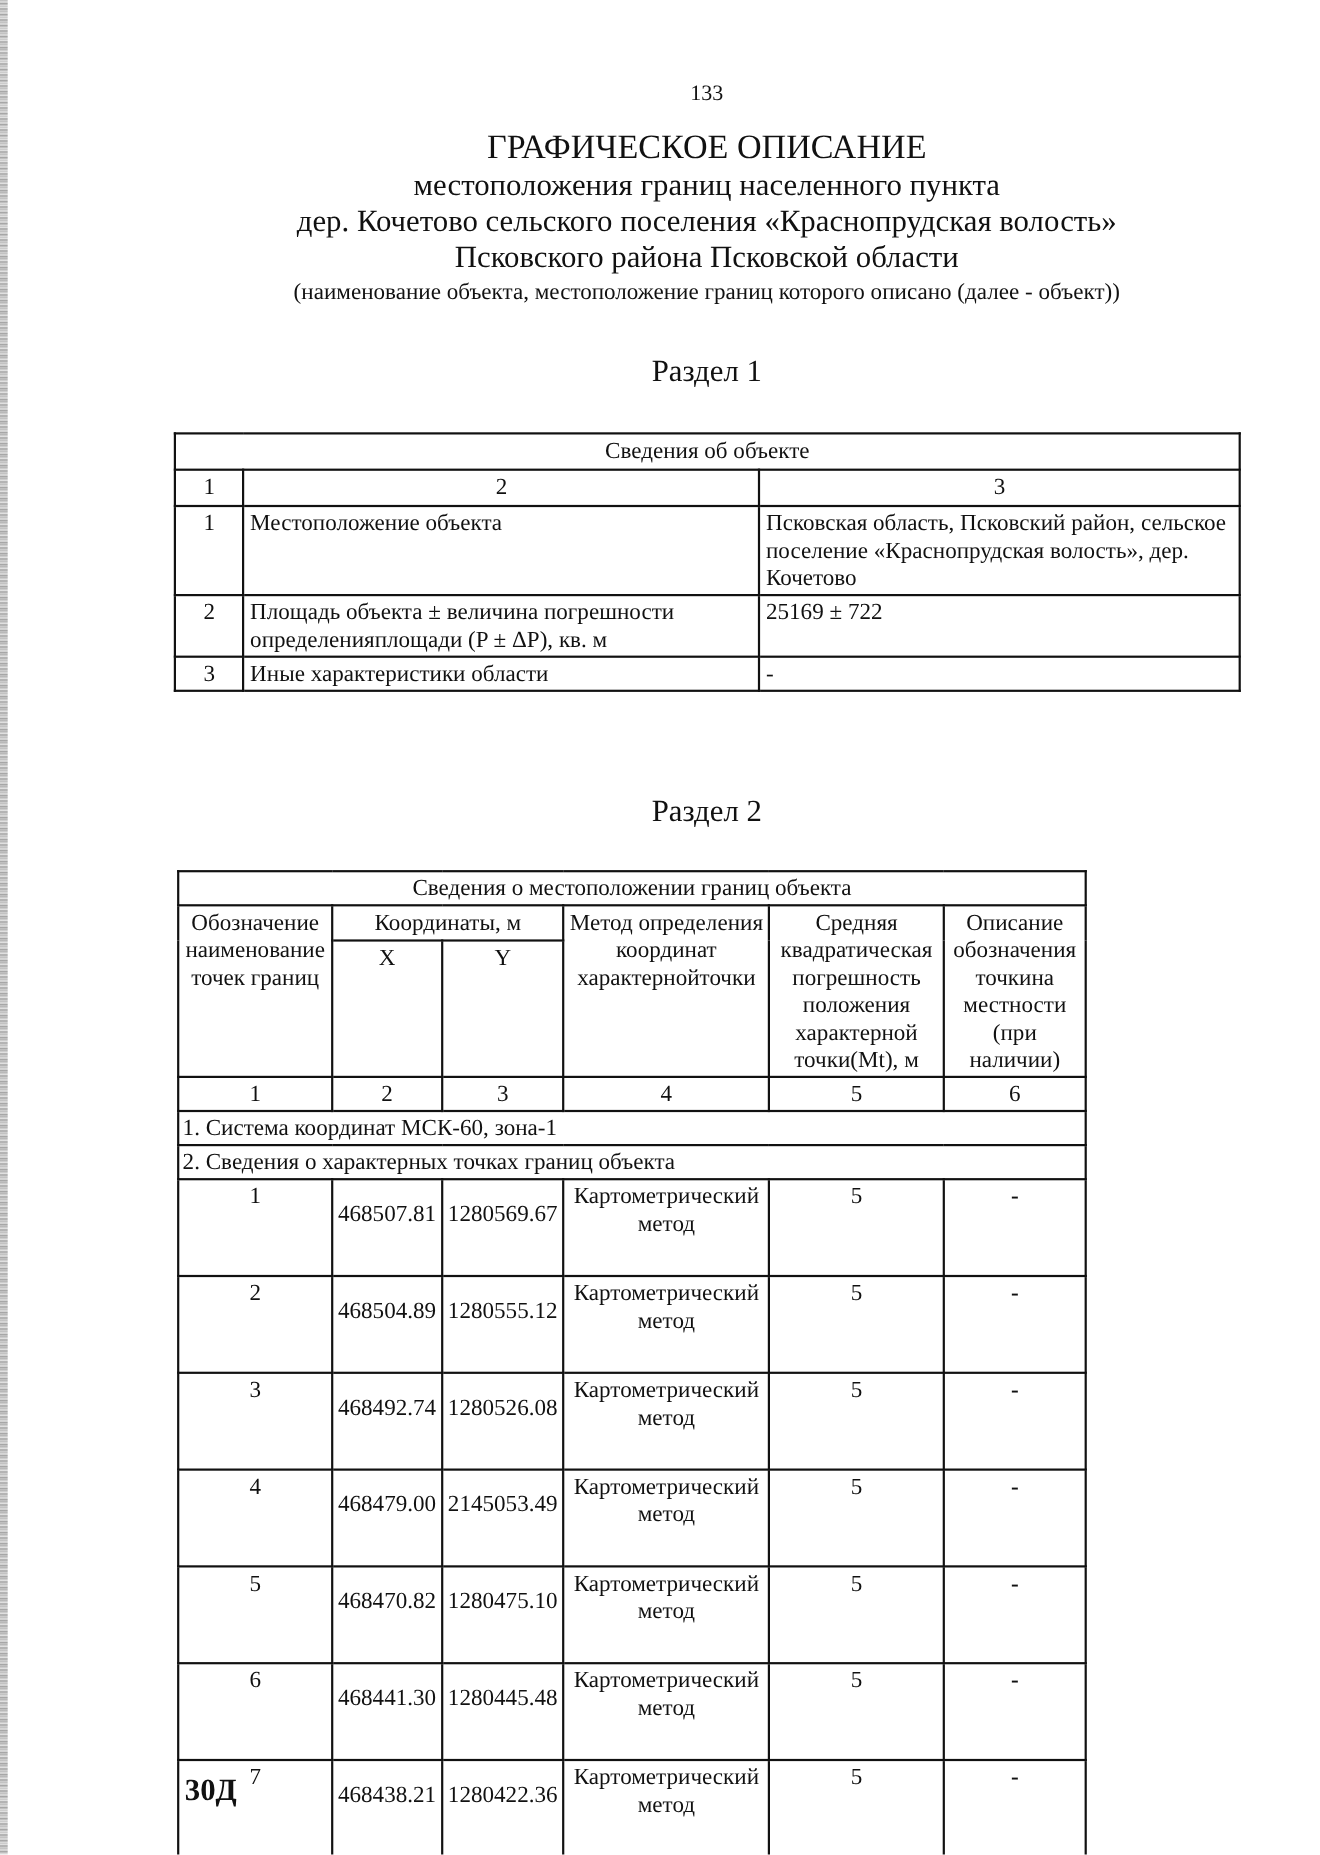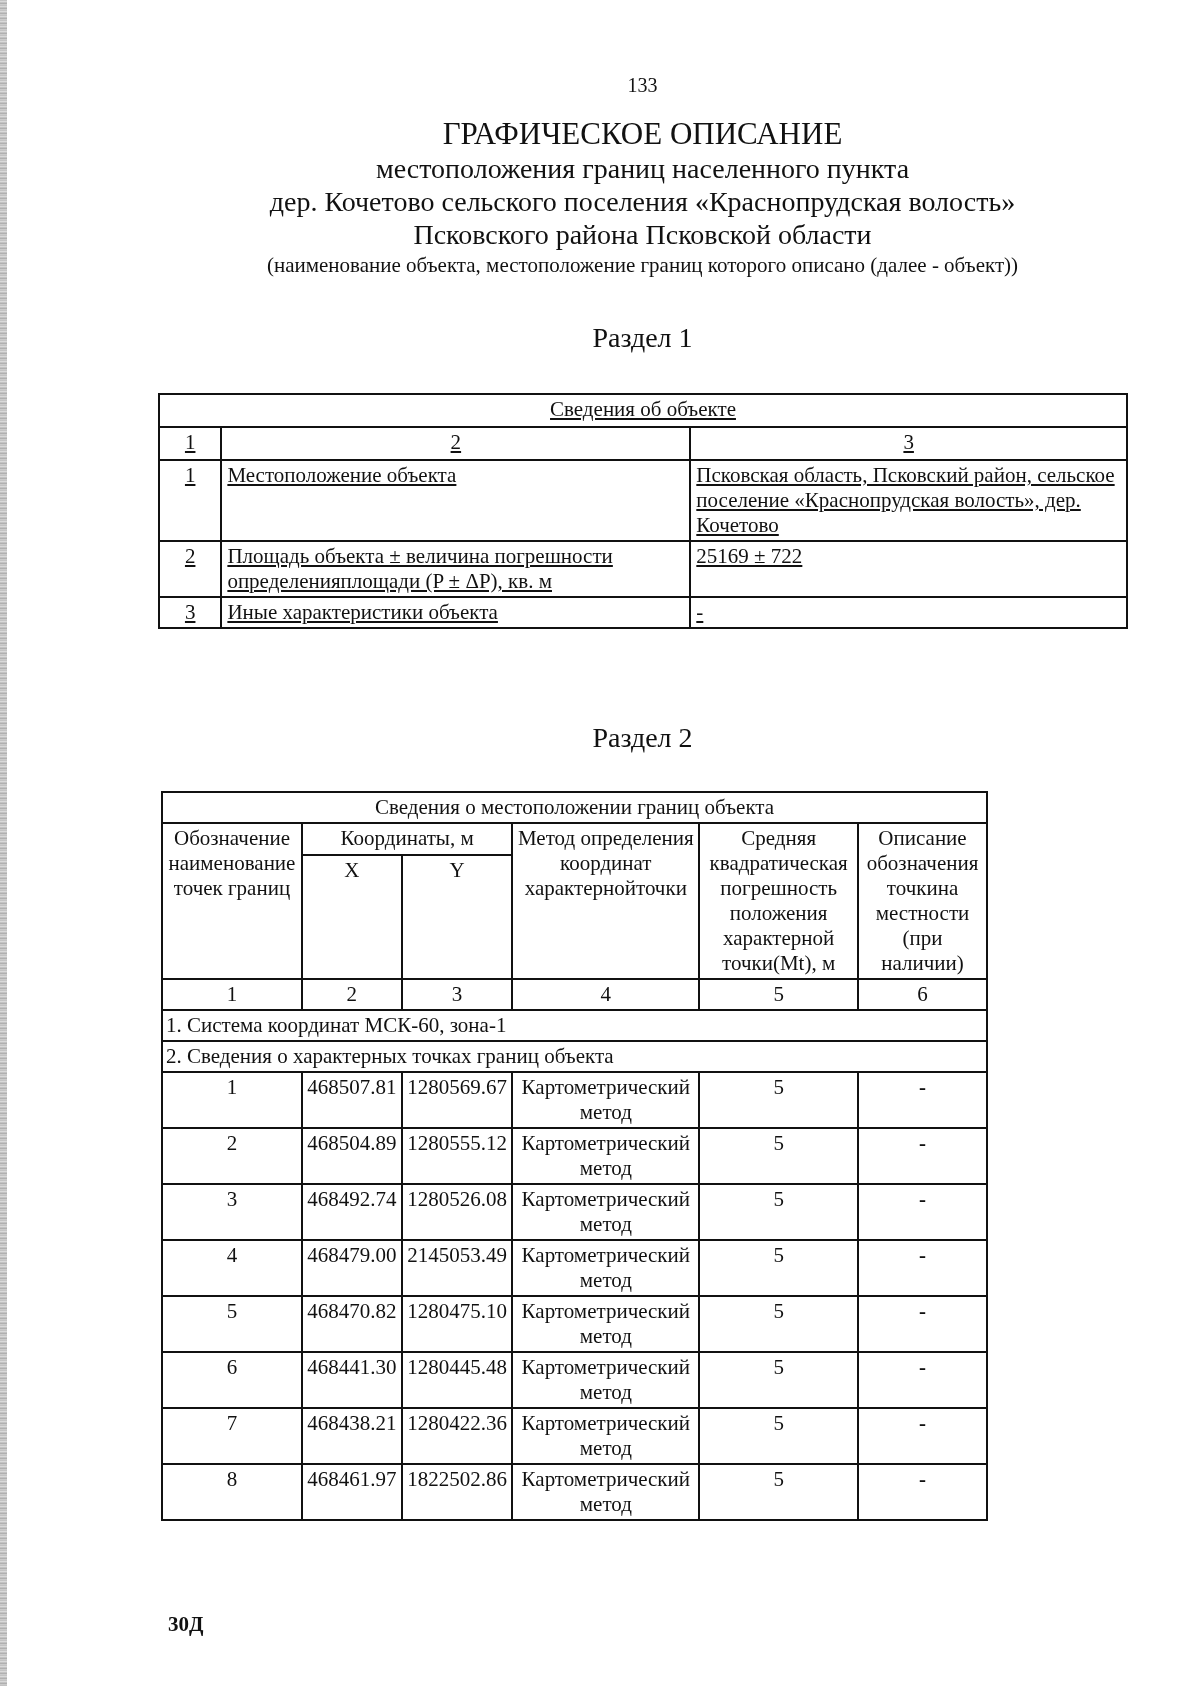--- a/index.html
+++ b/index.html
@@ -19,31 +19,31 @@
   .title-line { font-size: 28px; line-height: 33px; }
   .title-note { font-size: 21px; line-height: 28px; }
   .section-title { position: absolute; left: 0; width: 1285px; text-align: center; font-size: 28px; }
   #s1 { top: 322px; }
   #s2 { top: 722px; }
 
   table { border-collapse: collapse; position: absolute; font-size: 21px; line-height: 25px; }
   td { border: 2px solid #111; vertical-align: top; padding: 2px 5px; }
   .c { text-align: center; }
 
-  #t1 { left: 158px; top: 393px; width: 970px; text-decoration: underline; }
+  #t1 { left: 158px; top: 393px; width: 970px; }
   #t1 .h-row td { height: 27px; }
   #t1 .num-row td { height: 27px; }
 
   #t2 { left: 161px; top: 791px; width: 827px; }
   #t2 td { padding: 2px 3px; }
-  .coord { white-space: nowrap; text-align: center; padding: 2px 2px !important; }
+  .coord { white-space: nowrap; text-align: center; padding: 18px 2px !important; }
   .row-data td { height: 50px; }
   .dash { font-weight: bold; }
 
-  .footer-code { position: absolute; left: 168px; top: 1612px; font-size: 21px; font-weight: bold; }
+  .footer-code { position: absolute; left: 168px; top: 1612px; font-size: 28px; font-weight: bold; }
 </style>
 </head>
 <body>
 
 <div class="scan-edge"></div>
 
 <div class="page-num">133</div>
 
 <div class="title-block">
   <div class="title-main">ГРАФИЧЕСКОЕ ОПИСАНИЕ</div>
@@ -75,21 +75,21 @@
     <td>Местоположение объекта</td>
     <td>Псковская область, Псковский район, сельское поселение «Краснопрудская волость», дер. Кочетово</td>
   </tr>
   <tr style="height:55px">
     <td class="c">2</td>
     <td>Площадь объекта ± величина погрешности определенияплощади (P ± ΔP), кв. м</td>
     <td>25169 ± 722</td>
   </tr>
   <tr>
     <td class="c">3</td>
-    <td>Иные характеристики объекта</td>
+    <td>Иные характеристики области</td>
     <td>-</td>
   </tr>
 </tbody>
   </table>
 
 <div class="section-title" id="s2">Раздел 2</div>
 
 <table id="t2">
   <colgroup>
     <col style="width:155px">

